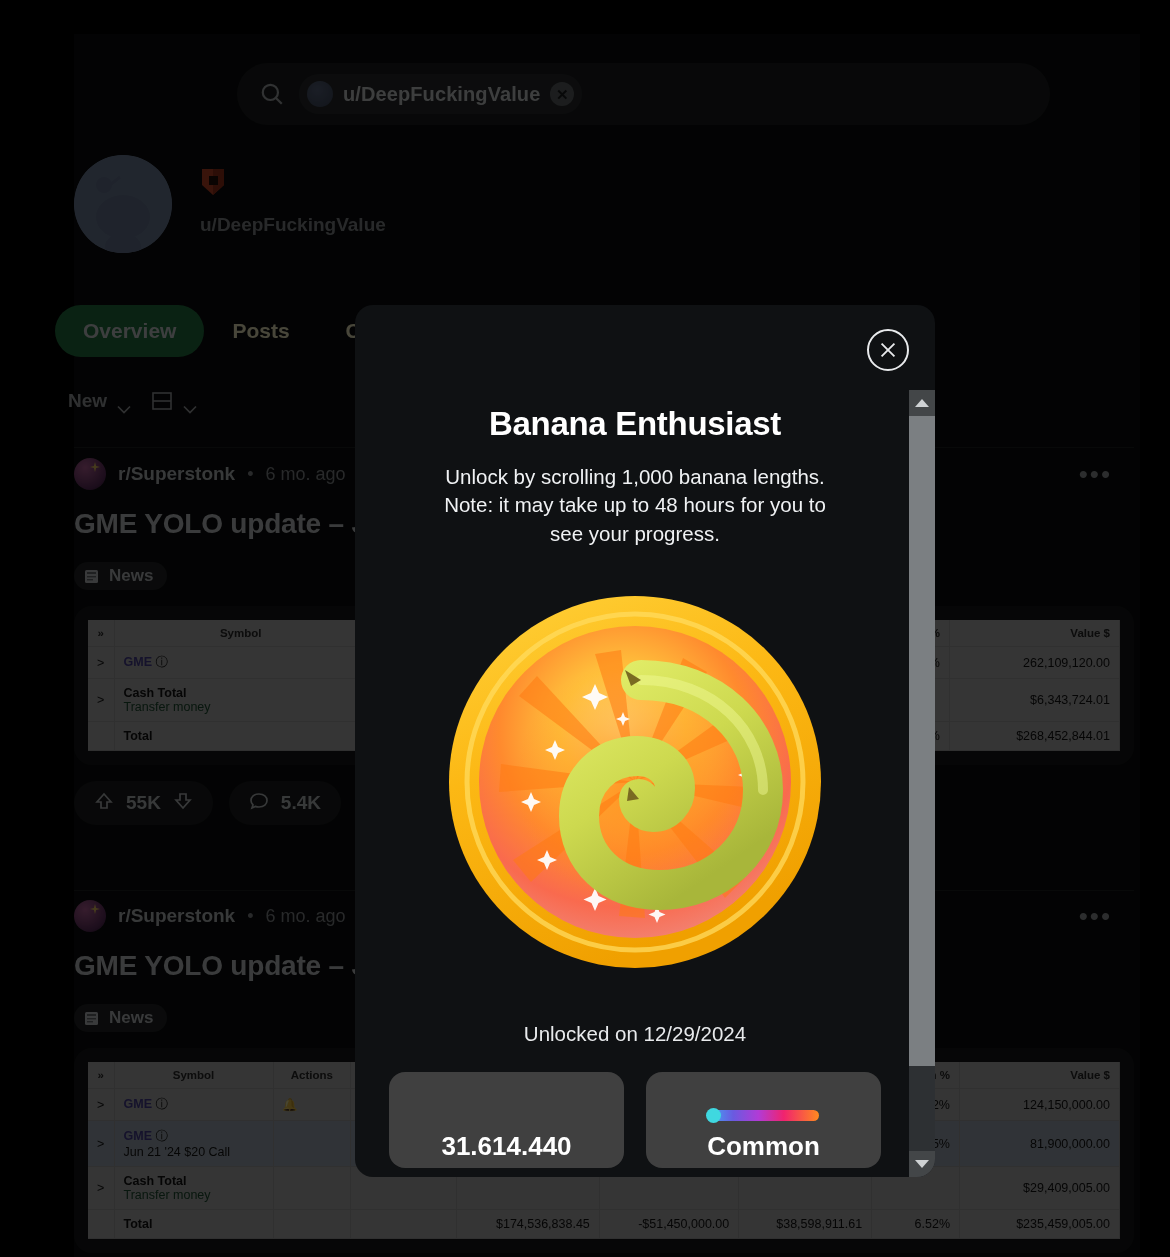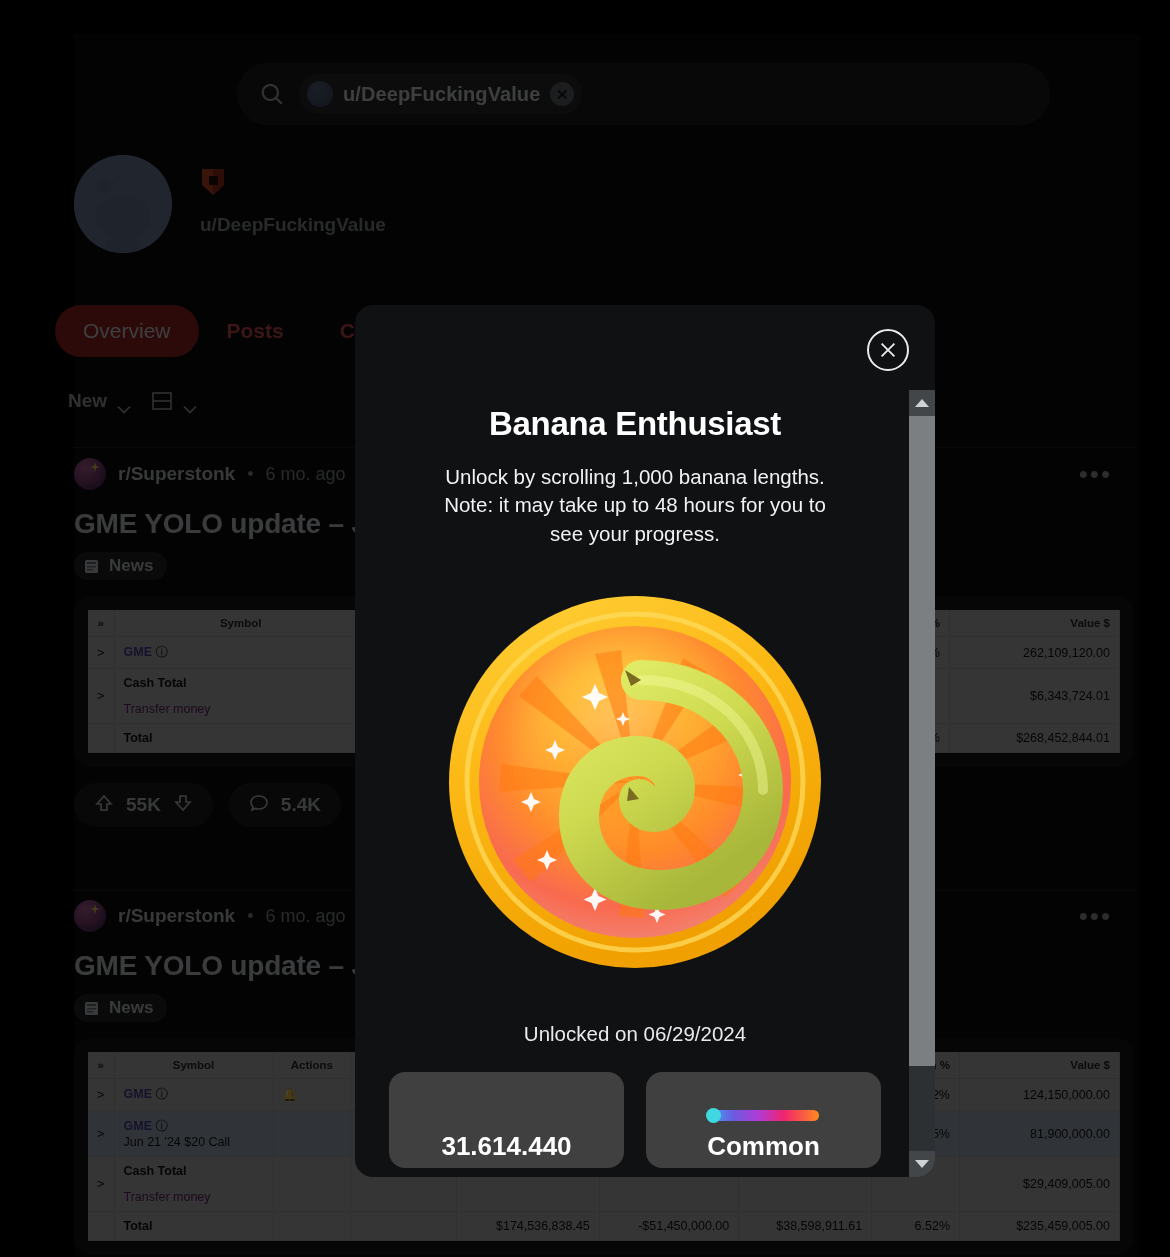--- a/index.html
+++ b/index.html
@@ -62,23 +62,23 @@
   .mod-shield { width: 26px; height: 30px; display:inline-block; }
   .profile-handle {
     position:absolute; left:126px; top:59px;
     color:#8d9296; font-size: 19px; font-weight: 600;
   }
 
   
   .tabs { position:absolute; left:55px; top:305px; display:flex; align-items:center; gap:0px; }
   .tab {
     padding: 0 28px; height: 52px; line-height: 52px; border-radius: 26px;
-    color:#ef4444; font-size: 21px; font-weight: 600; white-space:nowrap;
-  }
-  .tab.active { background:#b91c1c; color:#d9dcde; font-weight:400; }
+    color:#fef9c3; font-size: 21px; font-weight: 600; white-space:nowrap;
+  }
+  .tab.active { background:#15803d; color:#d9dcde; font-weight:700; }
 
   
   .sortrow { position:absolute; left:68px; top:390px; display:flex; align-items:center; gap:20px; }
   .sort-item { display:flex; align-items:center; gap:10px; color:#a7abae; font-size:19px; font-weight:600;}
   .chev { width:14px; height:9px; }
   .layout-icon { width:22px; height:22px; }
 
   
   .post { position:absolute; left:74px; width: 1060px; }
   .post-head { display:flex; align-items:center; gap:12px; height: 32px; }
@@ -91,21 +91,21 @@
     content:""; position:absolute; left:16px; top:4px; width:10px; height:10px;
     background:#ffd04a; clip-path: polygon(50% 0%,61% 39%,100% 50%,61% 61%,50% 100%,39% 61%,0% 50%,39% 39%);
   }
   .sub-name { color:#c3c7ca; font-size:19px; font-weight:700; }
   .post-meta { color:#8d9296; font-size:18px; }
   .post-title {
     margin-top: 18px; color:#cdd1d4; font-size:28px; font-weight:700; white-space:nowrap;
     overflow:hidden; letter-spacing:-.2px;
   }
   .flair {
-    margin-top: 12px; display:inline-flex; align-items:center; gap:8px;
+    margin-top: 22px; display:inline-flex; align-items:center; gap:8px;
     background:#232628; border-radius:14px; padding: 4px 14px 4px 10px;
     color:#c6cacd; font-size:17px; font-weight:600;
   }
   .flair-ic { width:17px; height:17px; }
 
   
   .tablecard {
     margin-top: 16px; background:#17191b; border-radius: 18px; padding: 14px;
     overflow: hidden;
   }
@@ -113,21 +113,21 @@
   .sheet th, .sheet td {
     font-family:"Liberation Sans", sans-serif;
     font-size: 12.5px; color:#141414; padding: 7px 9px;
     border-bottom: 1px solid #a9a9a9; border-right:1px solid #a9a9a9;
     white-space: nowrap;
   }
   .sheet th { font-weight:700; font-size:11.5px; color:#2a2a2a; vertical-align: bottom; }
   .sheet .num { text-align: right; }
   .sheet .ctr { }
   .sym { color:#4b3fae; font-weight:800; }
-  .link { color:#701a75;margin-top:12px; }
+  .link { color:#14532d; }
   .gain { color:#1c6b2e; }
   .loss { color:#9b2020; }
   .rowsel { background:#a9b6c4; }
 
   
   .actions { margin-top: 16px; display:flex; gap:16px; }
   .pill {
     background:#1c1f21; border-radius:22px; height:44px; display:flex; align-items:center;
     gap:12px; padding: 0 20px; color:#c3c7ca; font-size:19px; font-weight:700;
   }
@@ -528,21 +528,21 @@
                    C134 188 160 164 192 164
                    C214 164 230 178 230 196
                    C230 210 220 220 208 220
                    C200 220 194 214 194 207" fill="none" stroke="url(#ban)" stroke-width="40" stroke-linecap="round"></path>
           <path d="M196 88 C268 88 318 138 318 198" fill="none" stroke="#f2fb9a" stroke-width="10" stroke-linecap="round" opacity=".45"></path>
           <path d="M196 88 l-16 -10 l6 16" fill="#7a6a22"></path>
           <path d="M194 207 l-10 -12 l-2 14" fill="#7a6a22"></path>
         </svg>
       </div>
 
-      <div class="award-date">Unlocked on 06/29/2024</div>
+      <div class="award-date">Unlocked on 12/29/2024</div>
 
       <div class="stats">
         <div class="stat">
           <div class="stat-value">31.614.440</div>
         </div>
         <div class="stat">
           <div class="rarity-bar">
             <span class="rarity-dot"></span>
           </div>
           <div class="stat-value">Common</div>

